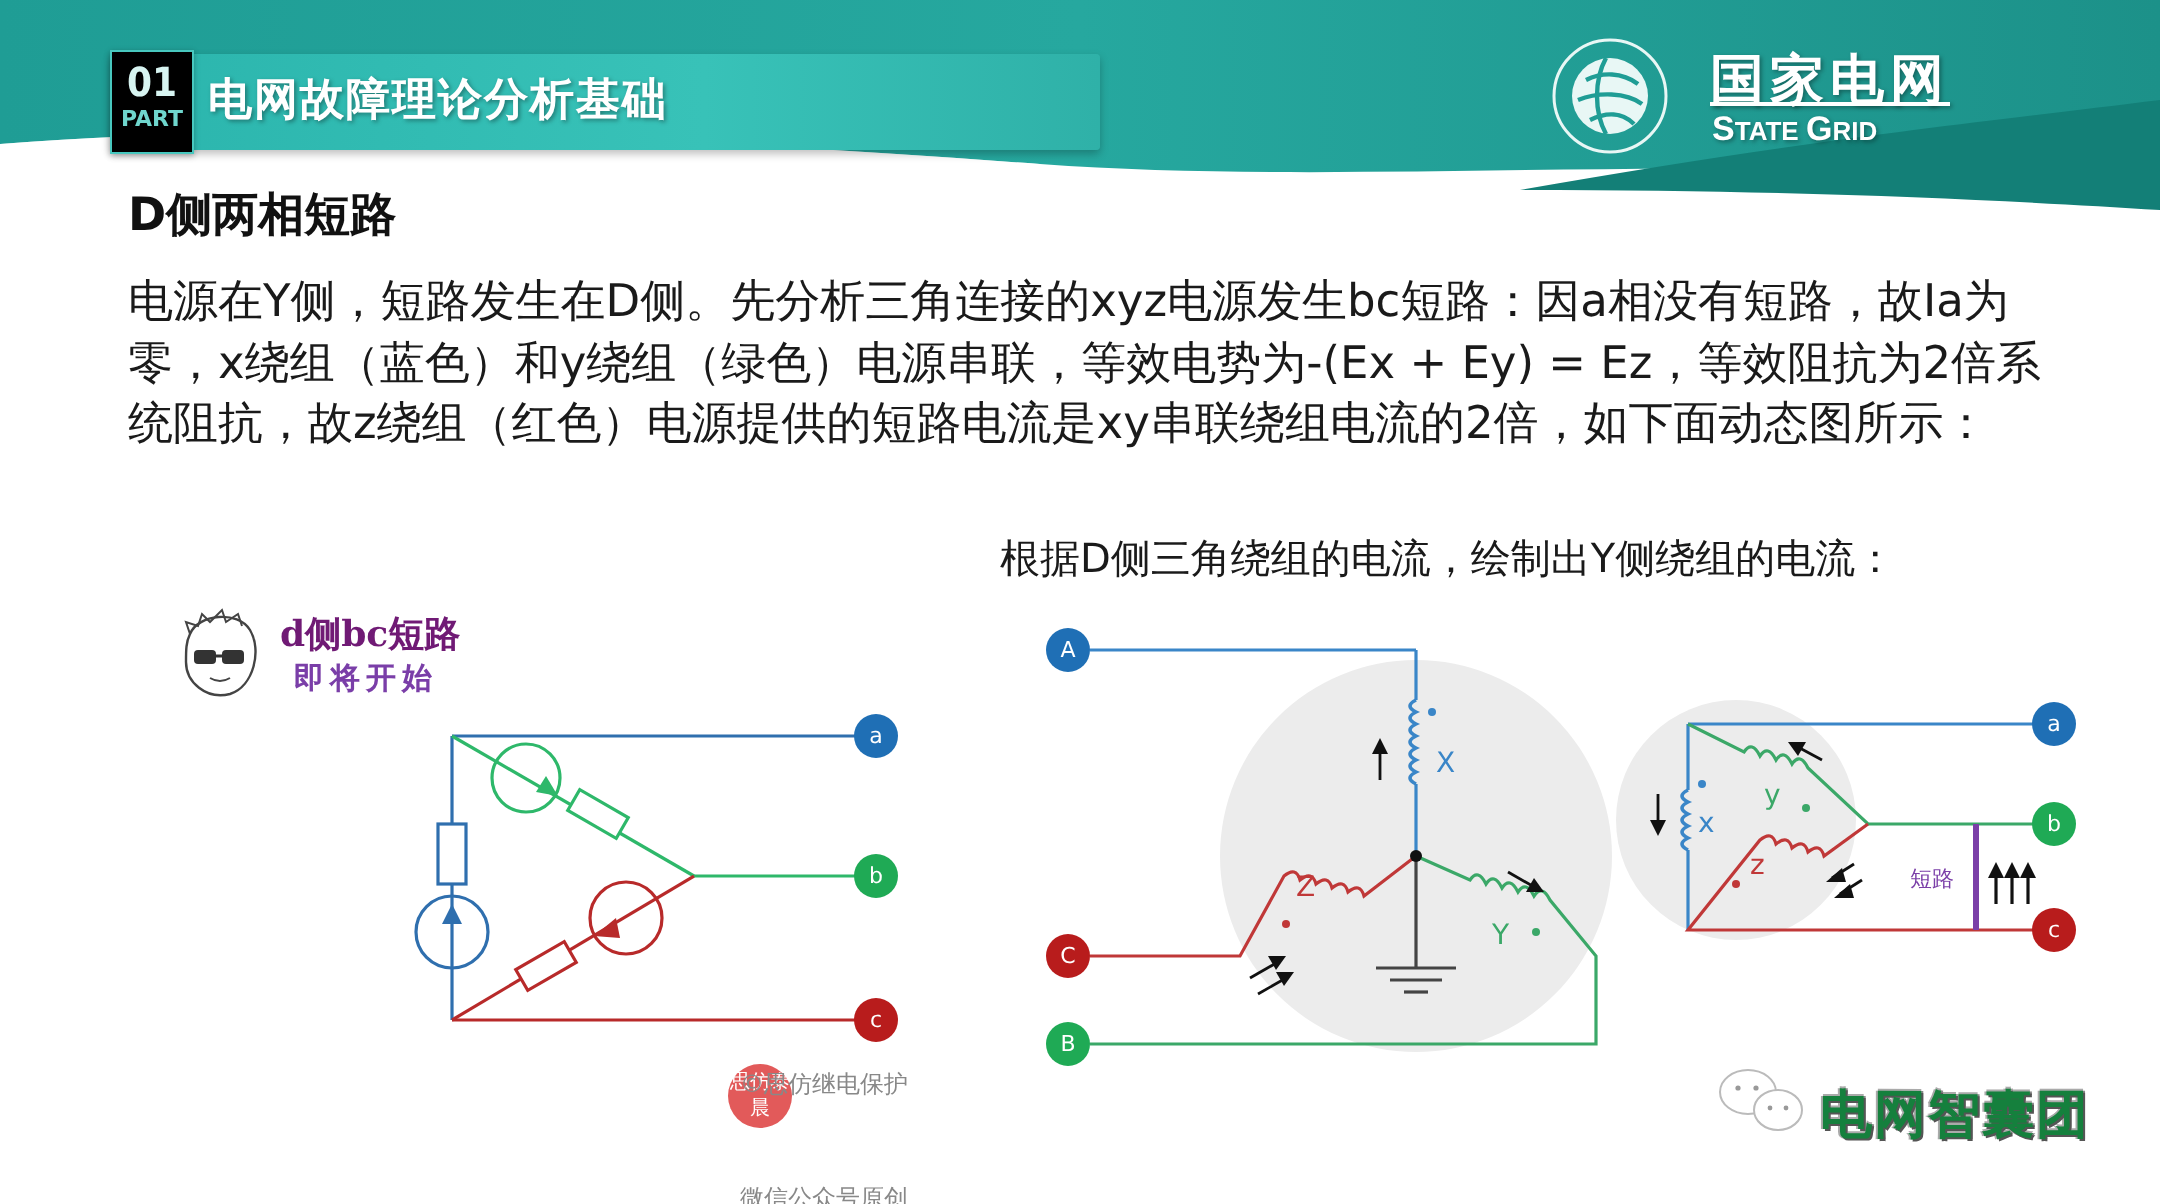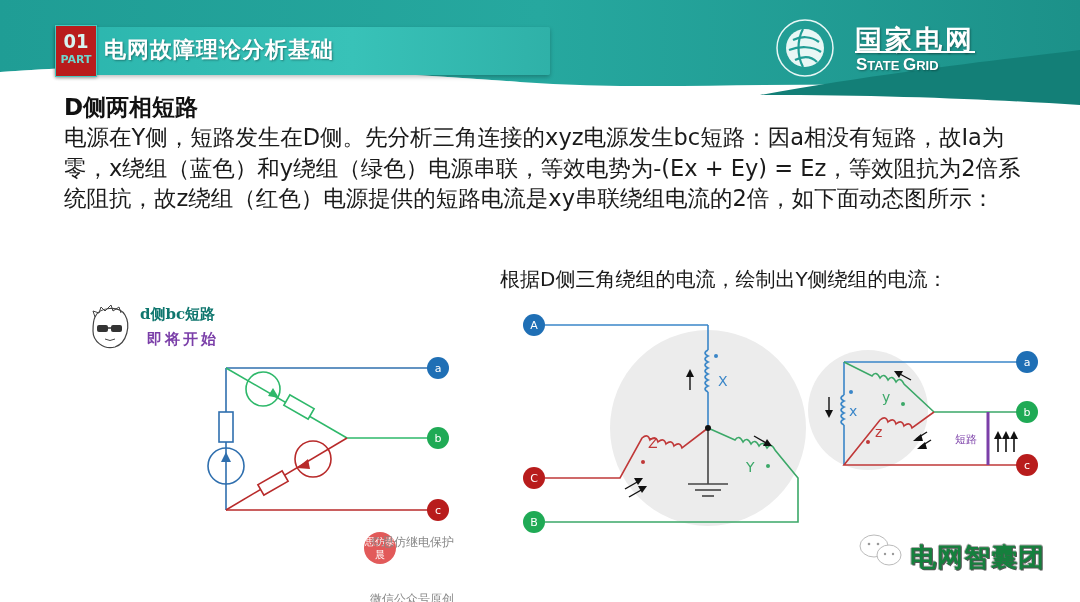--- a/index.html
+++ b/index.html
@@ -1,33 +1,33 @@
 <!DOCTYPE html>
 <html><head>
 <meta charset="utf-8">
 <style>
   html, body { margin: 0; padding: 0; }
   body { width: 1080px; height: 602px; position: relative; overflow: hidden; background: #ffffff; font-family: "DejaVu Sans", "Liberation Sans", sans-serif; }
   .header-bg { position: absolute; left: 0; top: 0; width: 1080px; height: 110px; }
   .title-bar { position: absolute; left: 55px; top: 27px; width: 495px; height: 48px; background: linear-gradient(90deg, #2bb5ad 0%, #38c2b8 60%, #2fb1a8 100%); border-radius: 2px; box-shadow: 0 2px 4px rgba(0,0,0,0.25); }
-  .part-box { position: absolute; left: 55px; top: 25px; width: 40px; height: 50px; background: #b91c1c; border: 1px solid #48c8bf; box-shadow: 0 1px 3px rgba(0,0,0,0.3); text-align: center; }
+  .part-box { position: absolute; left: 55px; top: 25px; width: 40px; height: 50px; background: #000000; border: 1px solid #48c8bf; box-shadow: 0 1px 3px rgba(0,0,0,0.3); text-align: center; }
   .part-num { display: block; color: #d7f4f1; font-weight: bold; font-size: 20px; line-height: 24px; margin-top: 3px; font-family: "DejaVu Sans Condensed", "DejaVu Sans", sans-serif; }
   .part-label { display: block; color: #6fd6cd; font-size: 11px; line-height: 14px; letter-spacing: 0px; font-weight: bold; }
   .title-text { position: absolute; left: 104px; top: 35px; font-size: 22px; font-weight: bold; color: #ffffff; letter-spacing: 1px; text-shadow: 1px 1px 2px rgba(0,0,0,0.35); }
   .logo { position: absolute; left: 775px; top: 18px; width: 60px; height: 60px; }
   .brand-cn { position: absolute; left: 855px; top: 22px; font-size: 27px; color: #ffffff; font-weight: bold; letter-spacing: 3px; text-shadow: 1px 1px 2px rgba(0,0,0,0.35); text-decoration: underline; }
   .brand-en { position: absolute; left: 856px; top: 55px; font-size: 17px; color: #ffffff; font-family: Liberation Sans, sans-serif; font-weight: bold; letter-spacing: 0px; text-shadow: 1px 1px 2px rgba(0,0,0,0.35); }
   .brand-en .sc { font-size: 13px; }
 
   .heading { position: absolute; left: 64px; top: 92px; font-size: 23px; font-weight: bold; color: #111; }
-  .para { position: absolute; left: 64px; top: 122px; width: 970px; font-size: 22.5px; line-height: 30.5px; color: #1a1a1a; }
+  .para { position: absolute; left: 64px; top: 136px; width: 970px; font-size: 22.5px; line-height: 30.5px; color: #1a1a1a; }
   .caption { position: absolute; left: 500px; top: 266px; font-size: 20px; color: #1a1a1a; }
 
   .sticker-face { position: absolute; left: 85px; top: 303px; width: 50px; height: 50px; }
-  .sticker-line1 { position: absolute; left: 140px; top: 305px; font-size: 15px; font-weight: bold; color: #0f766e; font-family: "DejaVu Serif", serif; }
+  .sticker-line1 { position: absolute; left: 140px; top: 305px; font-size: 18px; font-weight: bold; color: #701a75; font-family: "DejaVu Serif", serif; }
   .sticker-line2 { position: absolute; left: 147px; top: 330px; font-size: 15px; font-weight: bold; color: #7a3ea8; letter-spacing: 3px; font-family: Liberation Mono, monospace; }
 
   .stamp { position: absolute; left: 328px; top: 532px; width: 32px; height: 32px; border-radius: 50%; background: #e25a5a; color: #fff; font-size: 10px; line-height: 13px; text-align: center; padding-top: 3px; box-sizing: border-box; margin-left: 36px; }
   .credit1 { position: absolute; left: 370px; top: 534px; font-size: 12px; color: #888; }
   .credit2 { position: absolute; left: 370px; top: 551px; font-size: 12px; color: #888; margin-top: 40px; }
 
   .wm-text { position: absolute; left: 910px; top: 540px; font-size: 26px; color: #15803d; font-weight: bold; text-shadow: 1px 1px 0 #555, -1px 0 0 #aaa, 0 -1px 0 #aaa, 1px 0 0 #888; letter-spacing: 1px; }
   .wm-icon { position: absolute; left: 858px; top: 531px; width: 55px; height: 40px; }
 
   svg.diagram { position: absolute; left: 0; top: 0; }

